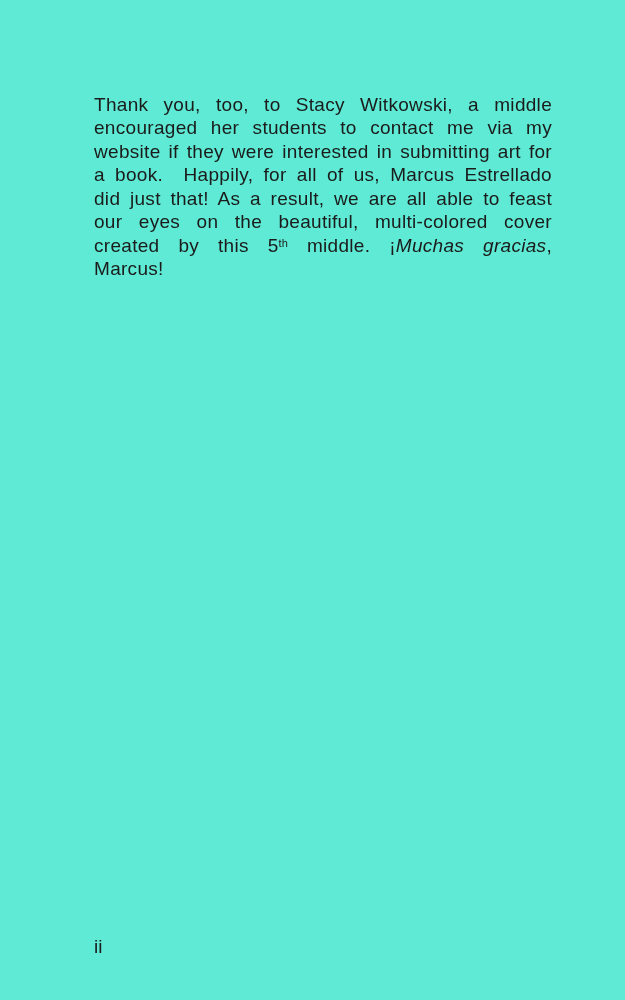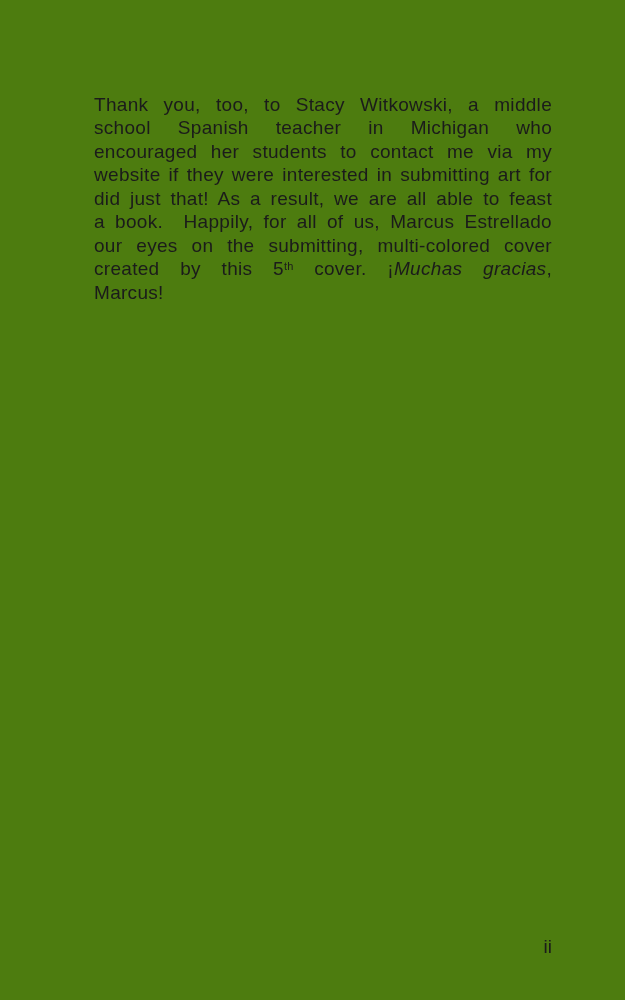--- a/index.html
+++ b/index.html
@@ -4,21 +4,21 @@
 <style>
   html, body {
     margin: 0;
     padding: 0;
     background: #ffffff;
   }
   .page {
     position: relative;
     width: 625px;
     height: 1000px;
-    background: #4d7c0f;
+    background: #5eead4;
     overflow: hidden;
     font-family: "Liberation Sans", sans-serif;
     color: #1b1b1b;
   }
   .text-column {
     position: absolute;
     left: 94px;
     top: 93px;
     width: 458px;
   }
@@ -45,37 +45,36 @@
     line-height: 0;
     position: relative;
     top: -0.45em;
     letter-spacing: 0.1px;
   }
   .folio {
     position: absolute;
     left: 94px;
     top: 935px;
     width: 458px;
-    text-align: right;
+    text-align: left;
     font-size: 19px;
     line-height: 23.45px;
     color: #1b1b1b;
   }
 </style>
 </head>
 <body>
 
 <div class="page">
   <div class="text-column">
     <div class="paragraph">
         <div class="line"><span class="roman">Thank you, too, to Stacy Witkowski, a middle</span></div>
-        <div class="line"><span class="roman">school Spanish teacher in Michigan who</span></div>
         <div class="line"><span class="roman">encouraged her students to contact me via my</span></div>
         <div class="line"><span class="roman">website if they were interested in submitting art for</span></div>
+        <div class="line"><span class="roman">a book.&nbsp; Happily, for all of us, Marcus Estrellado</span></div>
         <div class="line"><span class="roman">did just that! As a result, we are all able to feast</span></div>
-        <div class="line"><span class="roman">a book.&nbsp; Happily, for all of us, Marcus Estrellado</span></div>
-        <div class="line"><span class="roman">our eyes on the submitting, multi-colored cover</span></div>
-        <div class="line"><span class="roman">created by this 5</span><span class="superscript">th</span><span class="roman"> cover. ¡</span><span class="italic">Muchas gracias</span><span class="roman">,</span></div>
+        <div class="line"><span class="roman">our eyes on the beautiful, multi-colored cover</span></div>
+        <div class="line"><span class="roman">created by this 5</span><span class="superscript">th</span><span class="roman"> middle. ¡</span><span class="italic">Muchas gracias</span><span class="roman">,</span></div>
         <div class="line last"><span class="roman">Marcus!</span></div>
       </div>
   </div>
   <div class="folio">ii</div>
 </div>
 
 </body></html>

